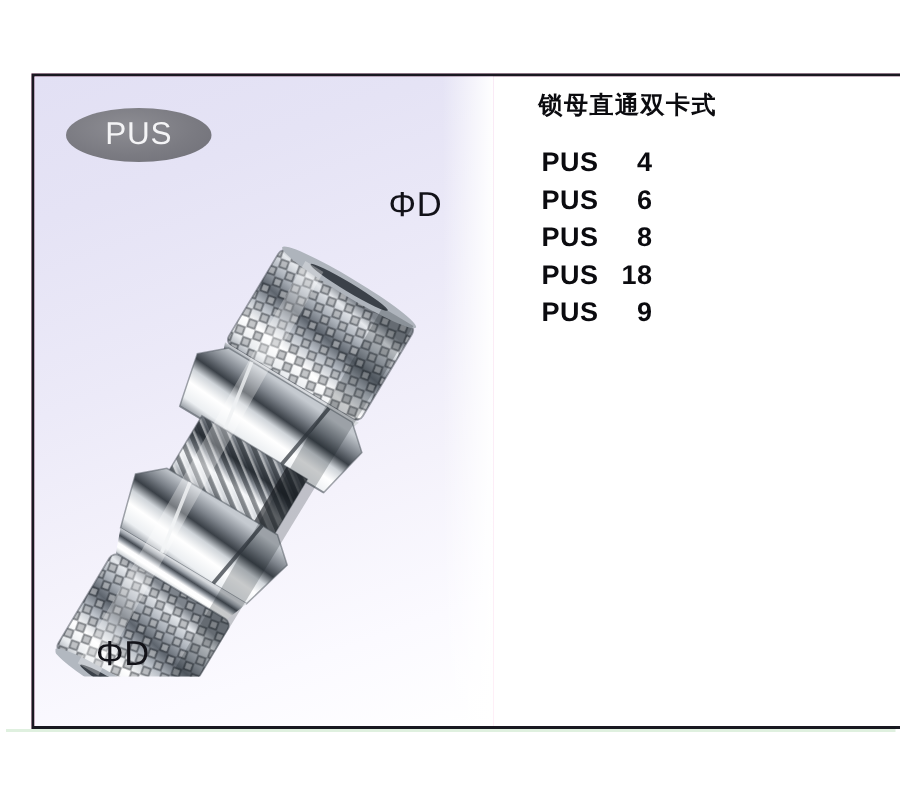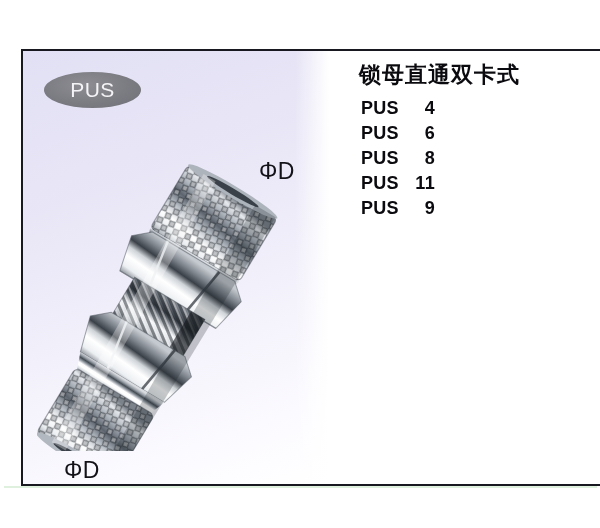--- a/index.html
+++ b/index.html
@@ -86,21 +86,20 @@
   }
 
   
   .dim-label {
     position: absolute;
     color: #121218;
     font-size: 23px;
     line-height: 1;
     letter-spacing: 0.5px;
     white-space: nowrap;
-    margin-top: 35px;
   }
   .dim-top { left: 236px; top: 74px; }
   .dim-bottom { left: 41px; top: 373px; }
 
   
   .product-photo {
     position: absolute;
     left: 14px;
     top: 80px;
     width: 272px;
@@ -114,27 +113,27 @@
     left: 306px;
     top: 0;
     width: 283px;
     height: 433px;
     background: #ffffff;
   }
   .spec-title {
     position: absolute;
     left: 30px;
     top: 12px;
-    font-size: 22px;
+    font-size: 16px;
     font-weight: bold;
     color: #0b0b0f;
     letter-spacing: 1px;
     line-height: 1.1;
     white-space: nowrap;
-    font-family: Liberation Sans, sans-serif;
+    font-family: Liberation Mono, monospace;
   }
   .spec-list {
     position: absolute;
     left: 32px;
     top: 47px;
     margin: 0;
     padding: 0;
     list-style: none;
   }
   .spec-item {
@@ -309,21 +308,21 @@
       <li class="spec-item">
         <span class="spec-prefix">PUS</span>
         <span class="spec-size">6</span>
       </li>
       <li class="spec-item">
         <span class="spec-prefix">PUS</span>
         <span class="spec-size">8</span>
       </li>
       <li class="spec-item">
         <span class="spec-prefix">PUS</span>
-        <span class="spec-size">11</span>
+        <span class="spec-size">18</span>
       </li>
       <li class="spec-item">
         <span class="spec-prefix">PUS</span>
         <span class="spec-size">9</span>
       </li>
     </ul>
   </div>
 
 </div>
 

